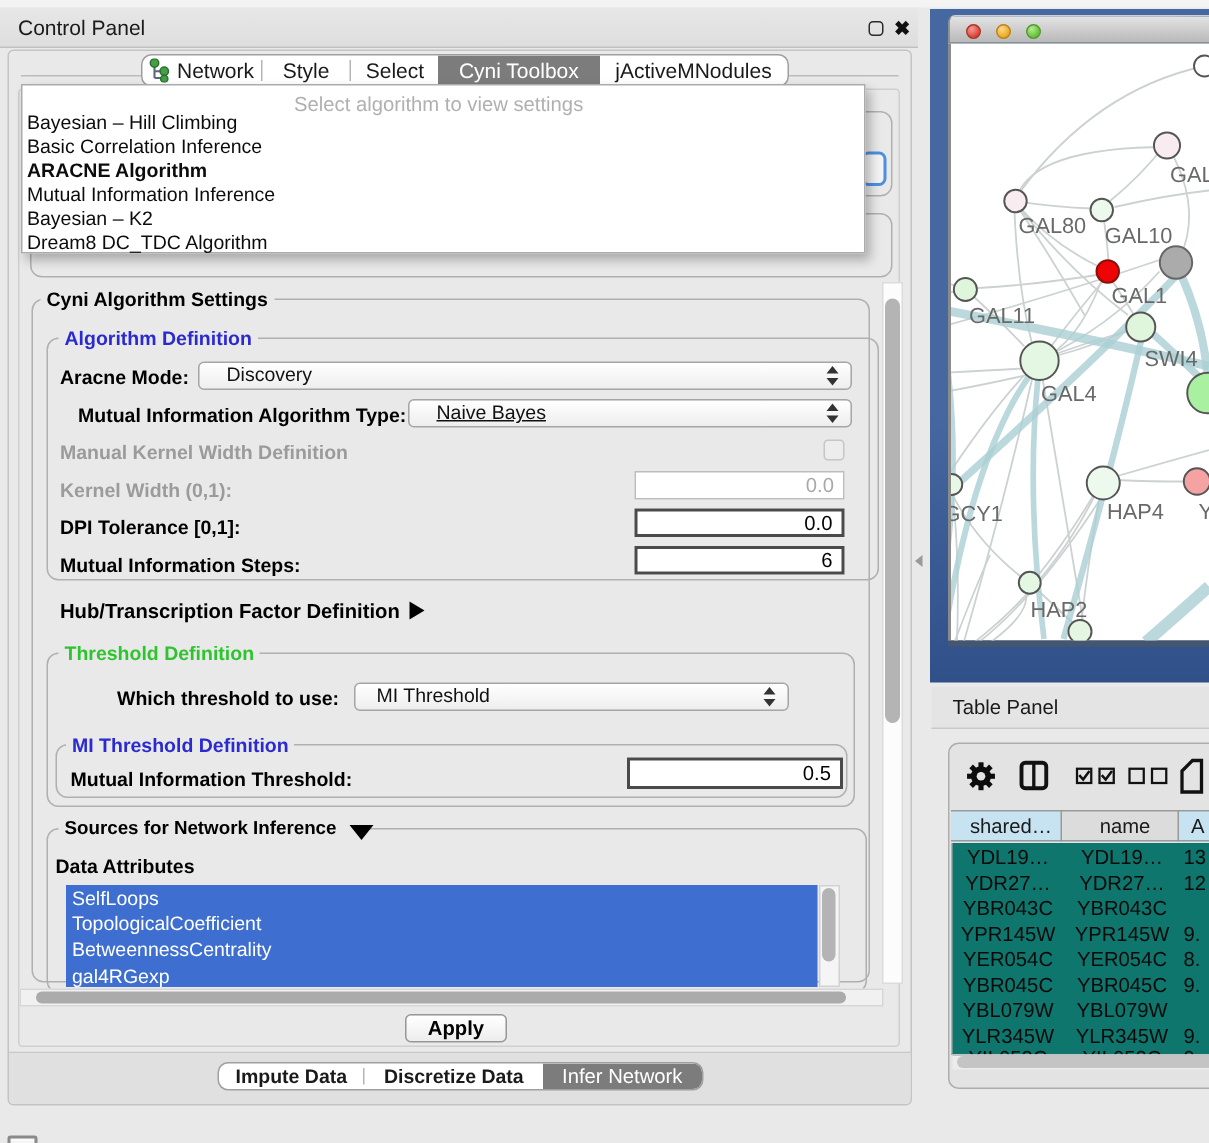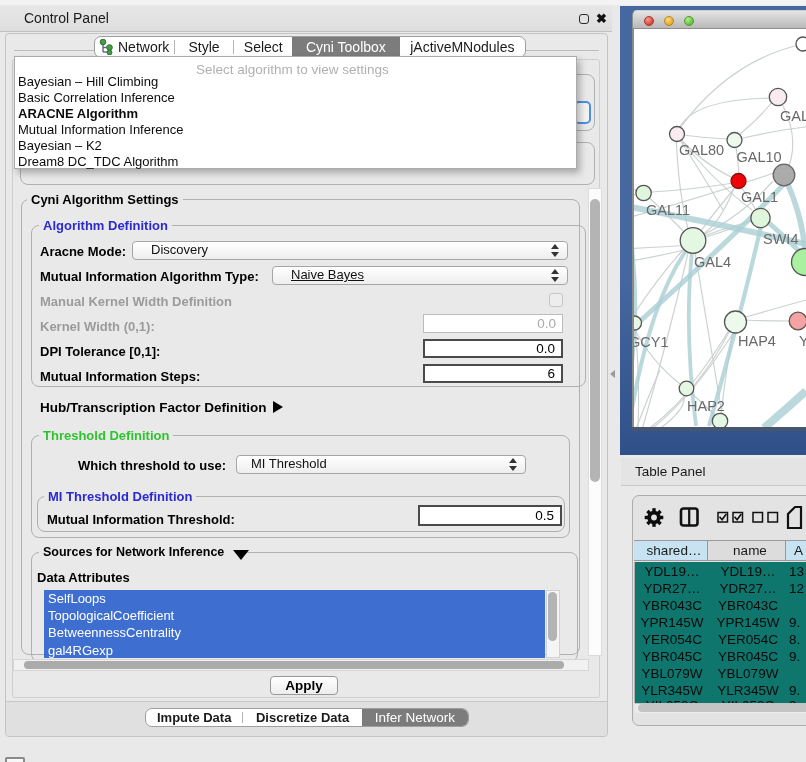--- a/index.html
+++ b/index.html
@@ -33,21 +33,21 @@
 .tr{position:absolute;width:100%;font-size:13.5px;color:#0a0a0a;}
 .tc{position:absolute;text-align:center;}
 </style>
 </head>
 <body>
 <div id="page">
 
   <div class="abs" style="left:0;top:0;width:806px;height:5px;background:#f3f3f3;"></div>
 
   <div class="abs" style="left:0;top:5px;width:612px;height:27px;background:linear-gradient(#e7e7e7,#dedede);
-    border-bottom:1px solid #c0c0c0;font-size:14px;color:#1a1a1a;line-height:27px;padding-left:24px;">Control Panel</div>
+    border-bottom:1px solid #c0c0c0;font-size:14px;color:#1a1a1a;line-height:27px;padding-left:12px;">Control Panel</div>
   <div class="abs" style="left:579px;top:14px;width:10px;height:10px;border:1.7px solid #2a2a2a;border-radius:3px;"></div>
   <div class="abs" style="left:596px;top:11px;font-size:13px;font-weight:bold;color:#111;">✖</div>
 
   <div class="abs" style="left:5px;top:33px;width:603px;height:704px;border:1px solid #c4c4c4;border-radius:4px;"></div>
   <div class="abs" style="left:12px;top:59px;width:588px;height:639px;border:1px solid #cfcfcf;border-radius:3px;"></div>
 
   <div class="abs" style="left:14px;top:50px;width:585px;height:1px;background:#bcbcbc;"></div>
   <div class="abs tabbar" style="left:94px;top:36px;width:432px;height:22px;">
     <div class="tabseg" style="width:79px;text-align:left;padding-left:23px;">Network</div>
     <div class="tabdiv"></div>
@@ -83,21 +83,21 @@
 
   <div class="abs grp" style="left:21px;top:199px;width:559px;height:456px;">
     <div class="gtitle" style="left:5px;color:#000;">Cyni Algorithm Settings</div>
   </div>
 
   <div class="abs grp" style="left:31px;top:225px;width:555px;height:162px;">
     <div class="gtitle" style="left:7px;color:#2a2ad0;">Algorithm Definition</div>
   </div>
   <div class="abs lbl" style="left:40px;top:244px;">Aracne Mode:</div>
   <div class="abs combo" style="left:132px;top:241px;width:436px;height:19px;">Discovery<span class="carr"></span></div>
-  <div class="abs lbl" style="left:40px;top:269px;">Mutual Information Algorithm Type:</div>
+  <div class="abs lbl" style="left:52px;top:269px;">Mutual Information Algorithm Type:</div>
   <div class="abs combo" style="left:272px;top:266px;width:296px;height:19px;text-decoration:underline;">Naive Bayes<span class="carr"></span></div>
   <div class="abs lbl dis" style="left:40px;top:294px;">Manual Kernel Width Definition</div>
   <div class="abs" style="left:549px;top:293px;width:14px;height:14px;background:#ededed;border:1px solid #c6c6c6;border-radius:3px;"></div>
   <div class="abs lbl dis" style="left:40px;top:319px;">Kernel Width (0,1):</div>
   <div class="abs fld flddis" style="left:423px;top:314px;width:140px;height:19px;">0.0</div>
   <div class="abs lbl" style="left:40px;top:344px;">DPI Tolerance [0,1]:</div>
   <div class="abs fld fldon" style="left:423px;top:339px;width:140px;height:19px;">0.0</div>
   <div class="abs lbl" style="left:40px;top:369px;">Mutual Information Steps:</div>
   <div class="abs fld fldon" style="left:423px;top:364px;width:140px;height:19px;">6</div>
 

